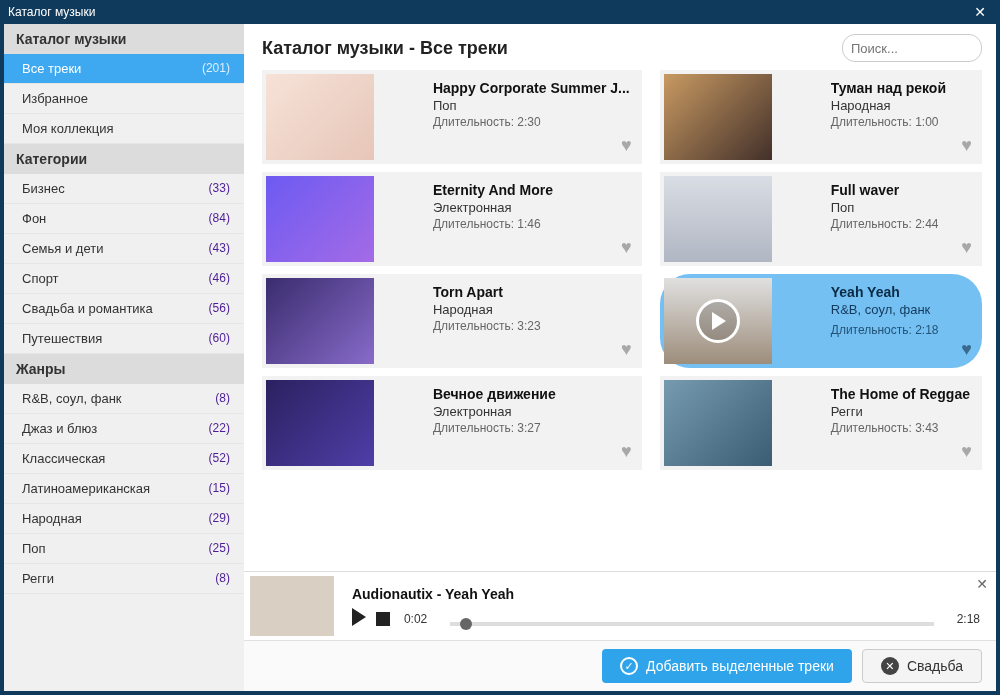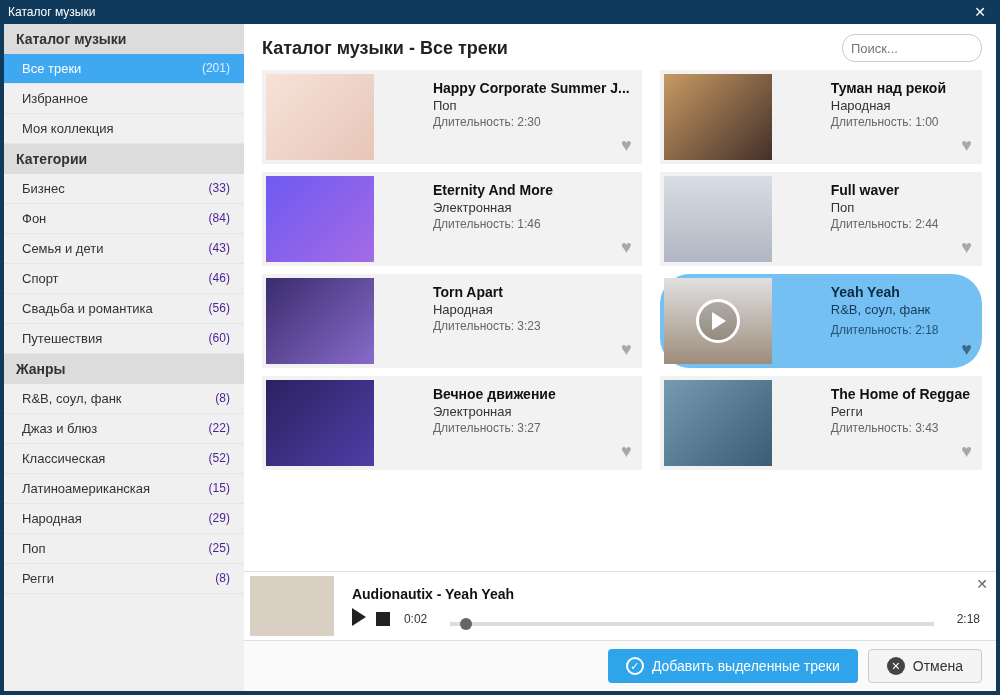--- a/index.html
+++ b/index.html
@@ -251,17 +251,17 @@
       <div class="close-player">✕</div>
     </div>
 
     <div class="footer">
       <button class="btn btn-primary">
         <span class="ic">✓</span>
         <span>Добавить выделенные треки</span>
       </button>
       <button class="btn btn-secondary">
         <span class="ic">✕</span>
-        <span>Отмена</span>
+        <span>Свадьба</span>
       </button>
     </div>
   </div>
 </div>
 
 </body></html>

